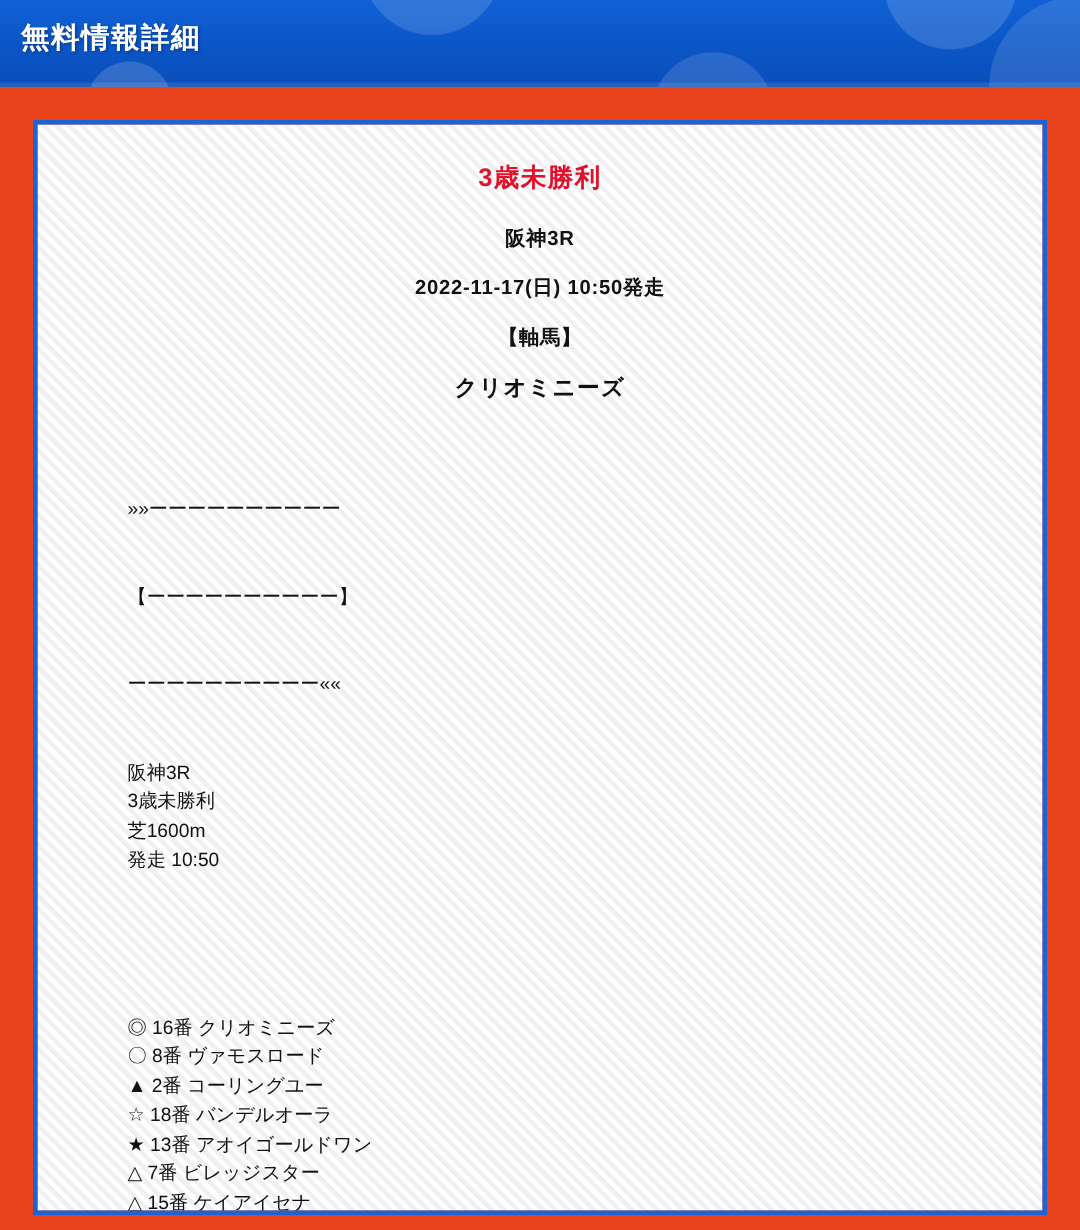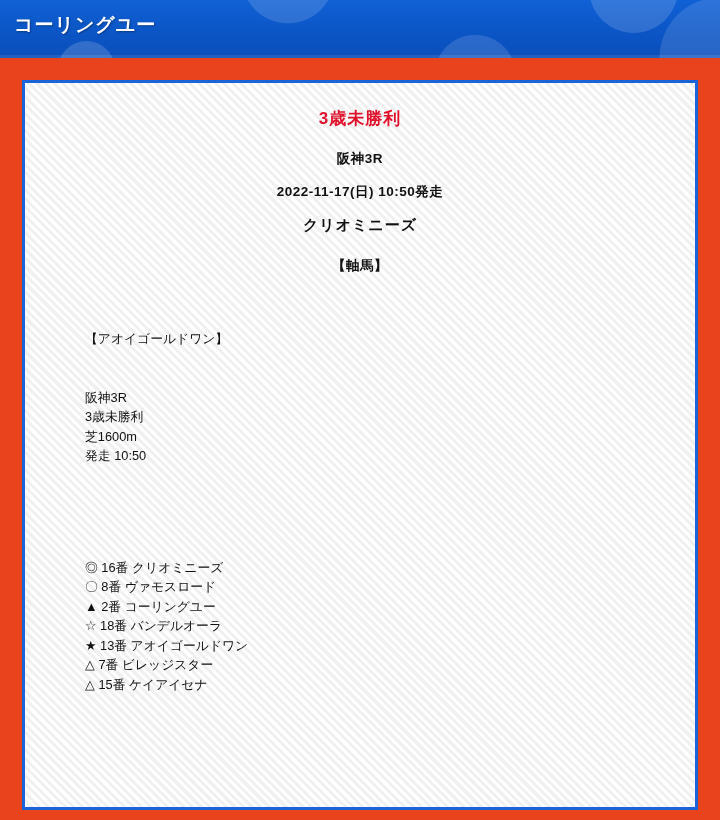--- a/index.html
+++ b/index.html
@@ -116,36 +116,38 @@
   .gap {
     height: 14px;
   }
 </style>
 </head>
 <body>
 
 <div class="page">
 
   <div class="header">
-    <div class="header-title">コーリングユー</div>
+    <div class="header-title">無料情報詳細</div>
   </div>
 
   <div class="frame">
     <div class="panel">
       <div class="panel-inner">
 
         <div class="race-title">3歳未勝利</div>
 
         <div class="center-line">阪神3R</div>
         <div class="center-line">2022-11-17(日) 10:50発走</div>
+        <div class="center-line">【軸馬】</div>
         <div class="center-line big">クリオミニーズ</div>
-        <div class="center-line">【軸馬】</div>
 
         <div class="body-block">
-          <div>【アオイゴールドワン】</div>
+          <div>»»ーーーーーーーーーー</div>
+          <div>【ーーーーーーーーーー】</div>
+          <div>ーーーーーーーーーー««</div>
           <div>阪神3R
 3歳未勝利
 芝1600m
 発走 10:50</div>
           <div class="gap"></div>
           <div>◎ 16番 クリオミニーズ
 〇 8番 ヴァモスロード
 ▲ 2番 コーリングユー
 ☆ 18番 バンデルオーラ
 ★ 13番 アオイゴールドワン

